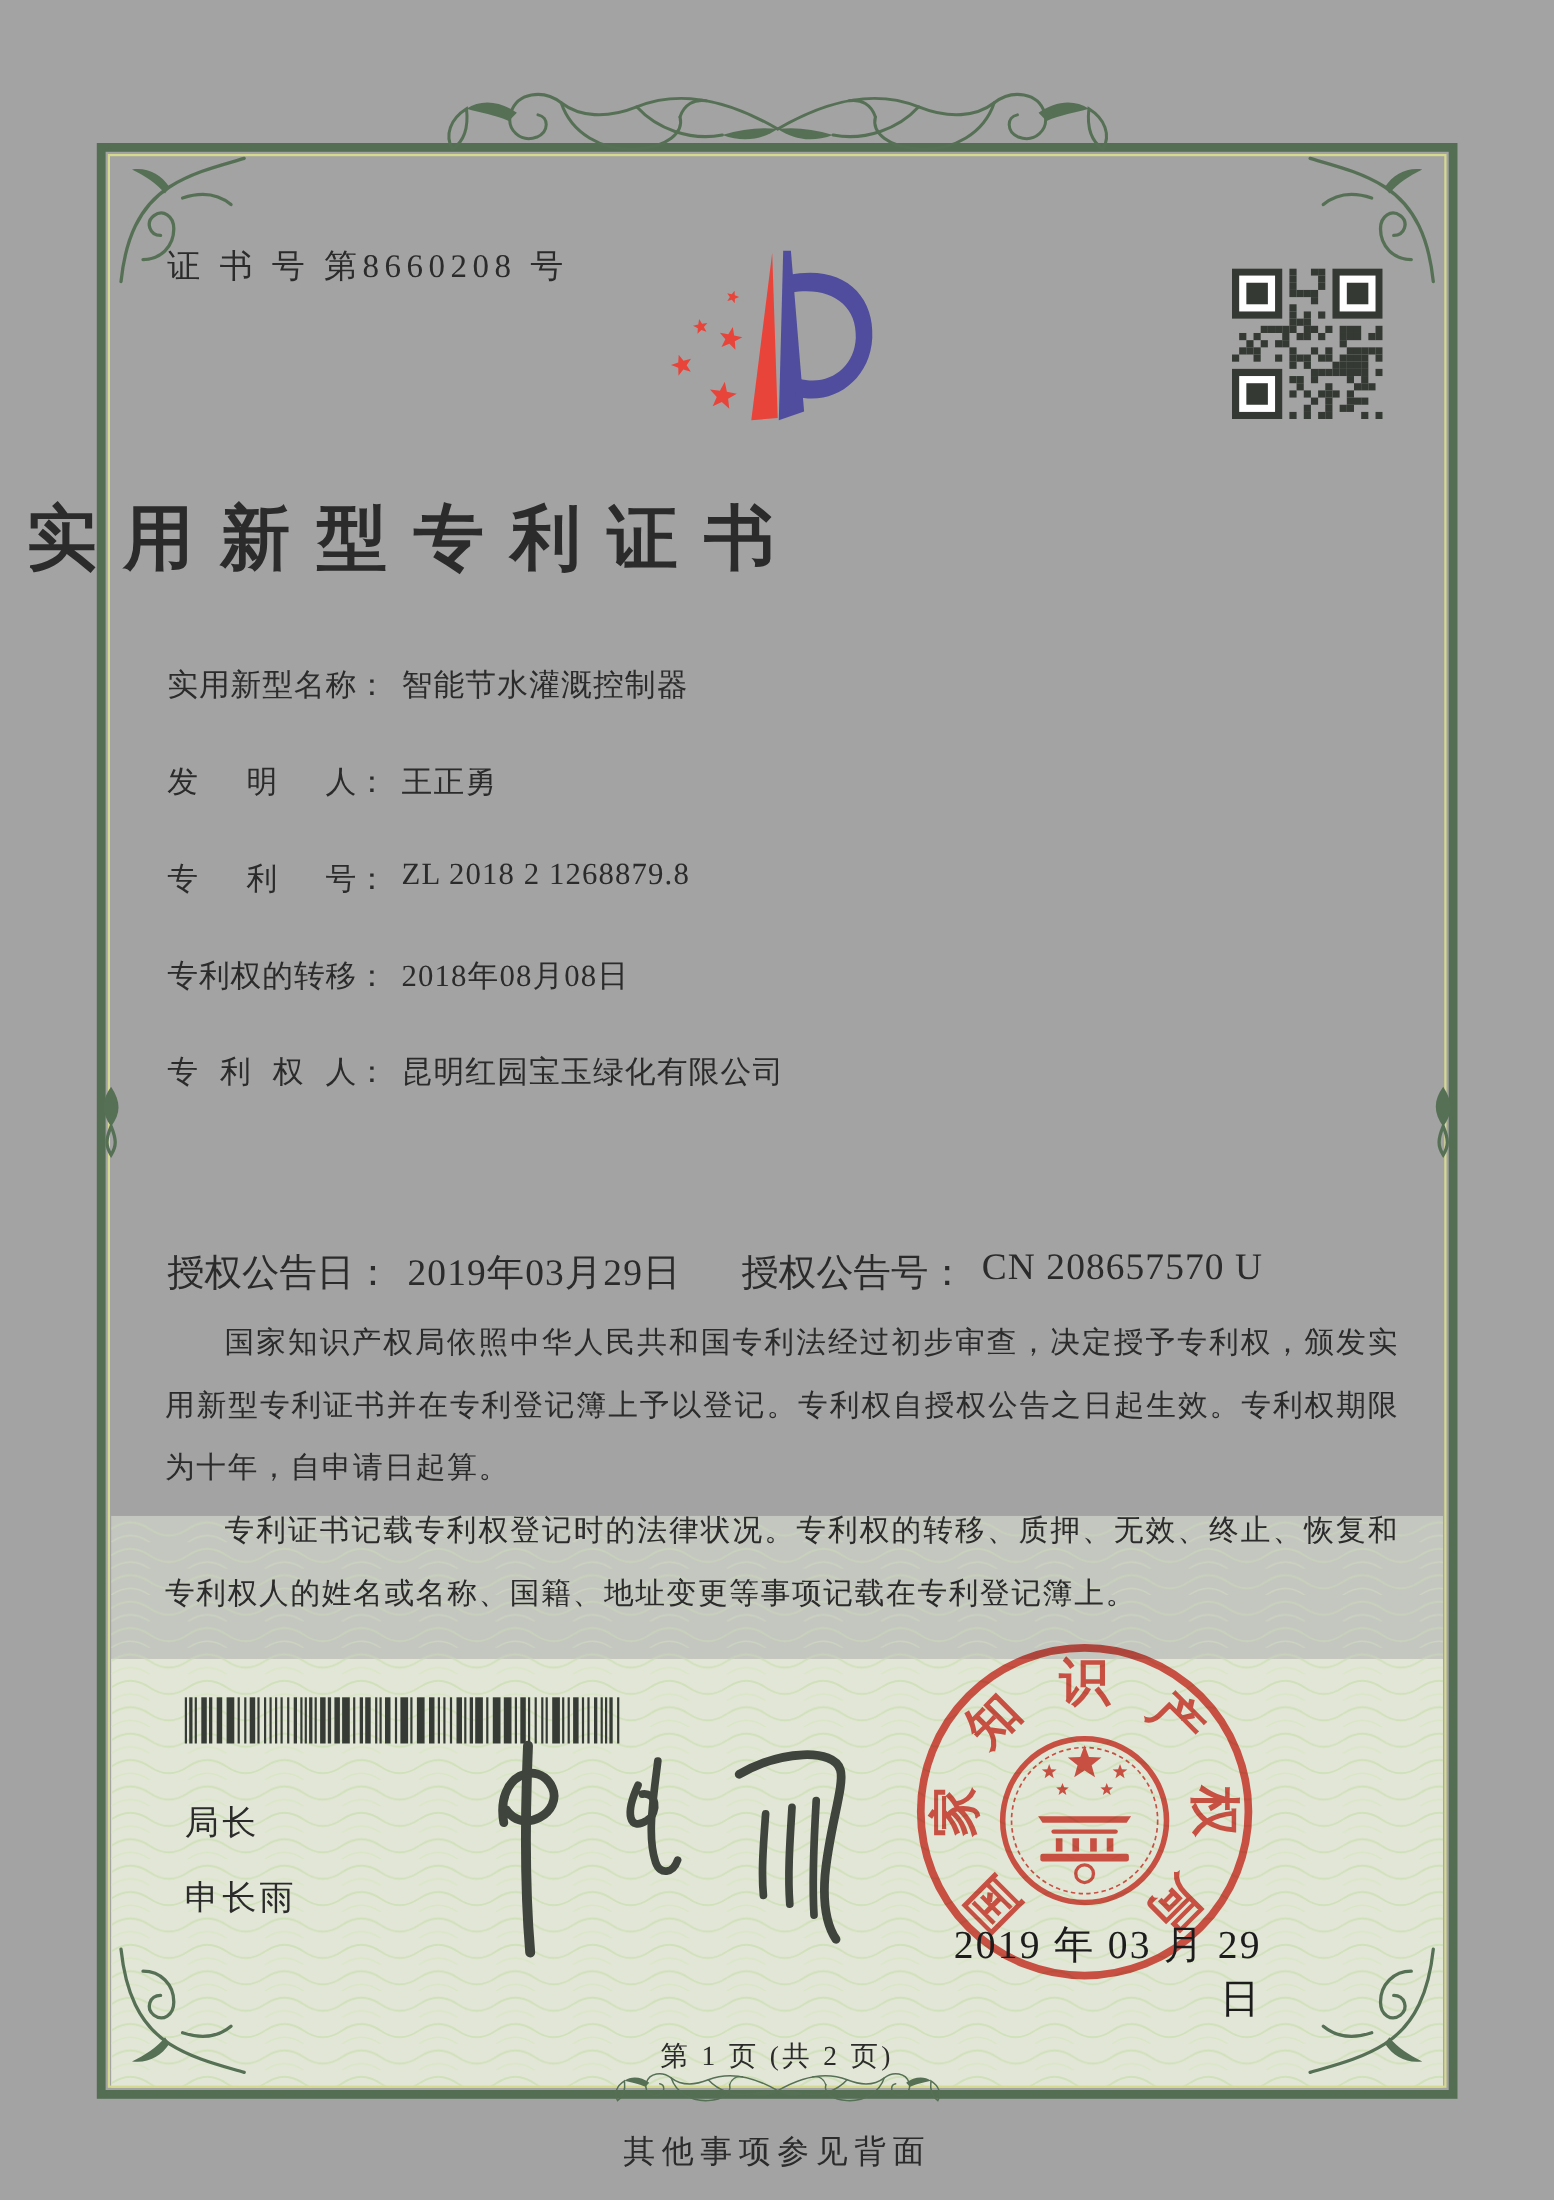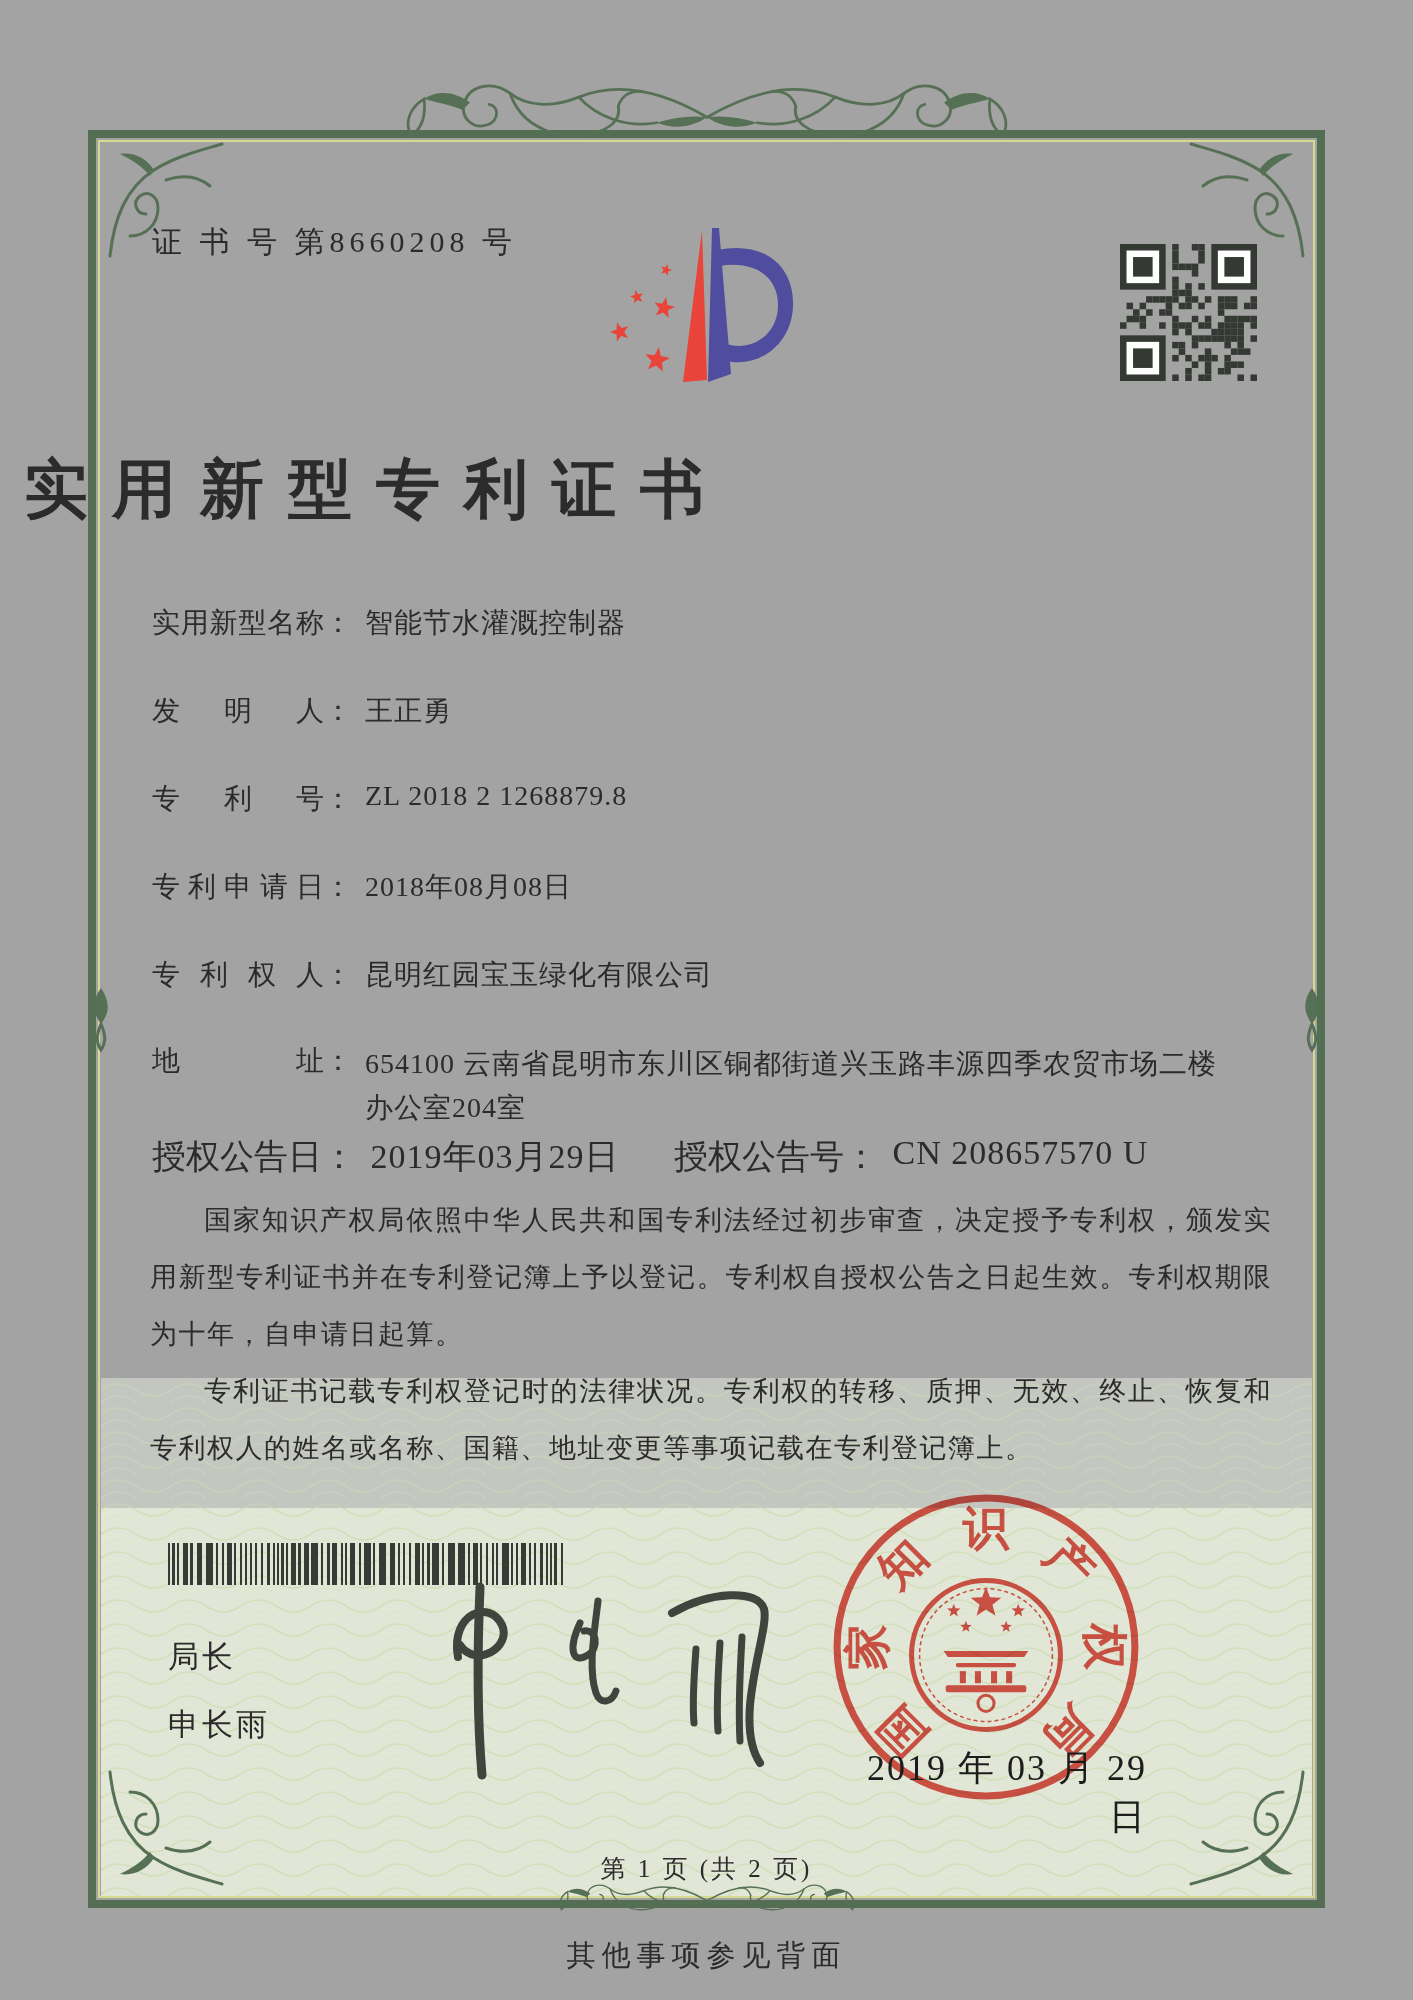--- a/index.html
+++ b/index.html
@@ -287,30 +287,26 @@
   </div>
   <div class="field-row" style="top:692px;">
     <span class="f-label">发明人</span><span class="f-colon">：</span>
     <span class="f-value">王正勇</span>
   </div>
   <div class="field-row" style="top:780px;">
     <span class="f-label">专利号</span><span class="f-colon">：</span>
     <span class="f-value">ZL 2018 2 1268879.8</span>
   </div>
   <div class="field-row" style="top:868px;">
-    <span class="f-label">专利申请日</span><span class="f-colon">：</span>
+    <span class="f-label">专利权的转移</span><span class="f-colon">：</span>
     <span class="f-value">2018年08月08日</span>
   </div>
   <div class="field-row" style="top:956px;">
     <span class="f-label">专利权人</span><span class="f-colon">：</span>
     <span class="f-value">昆明红园宝玉绿化有限公司</span>
-  </div>
-  <div class="field-row" style="top:1042px;">
-    <span class="f-label">地址</span><span class="f-colon">：</span>
-    <span class="f-value wrap">654100 云南省昆明市东川区铜都街道兴玉路丰源四季农贸市场二楼办公室204室</span>
   </div>
 
   <div class="grant-row">
     <span>授权公告日</span><span>：</span>
     <span class="f-value">2019年03月29日</span>
     <span class="grant-group2">授权公告号</span><span>：</span>
     <span class="f-value">CN 208657570 U</span>
   </div>
 
   <div class="body-text">

